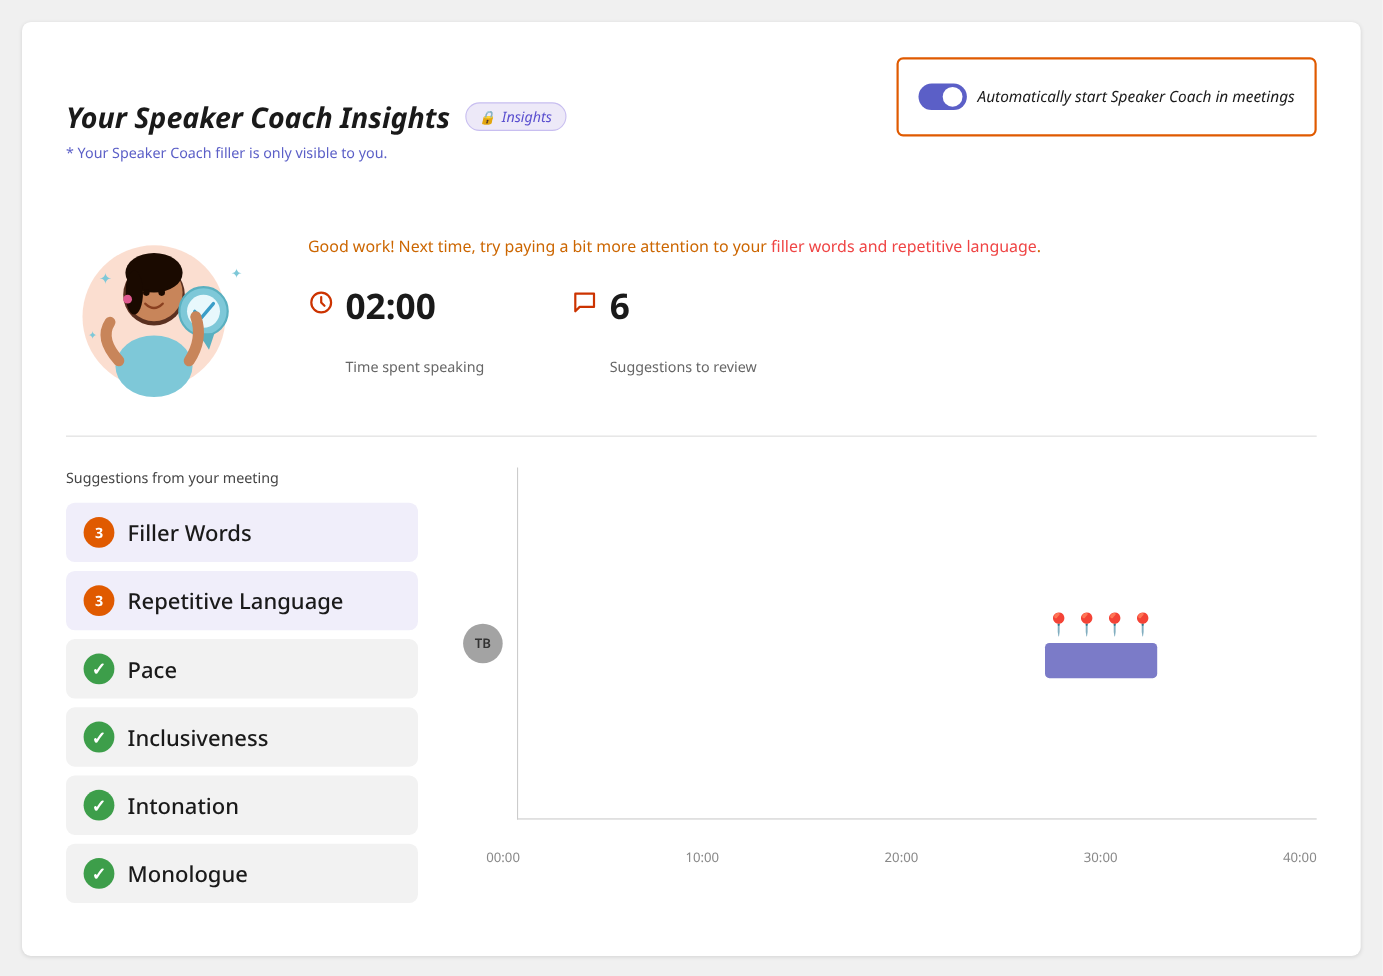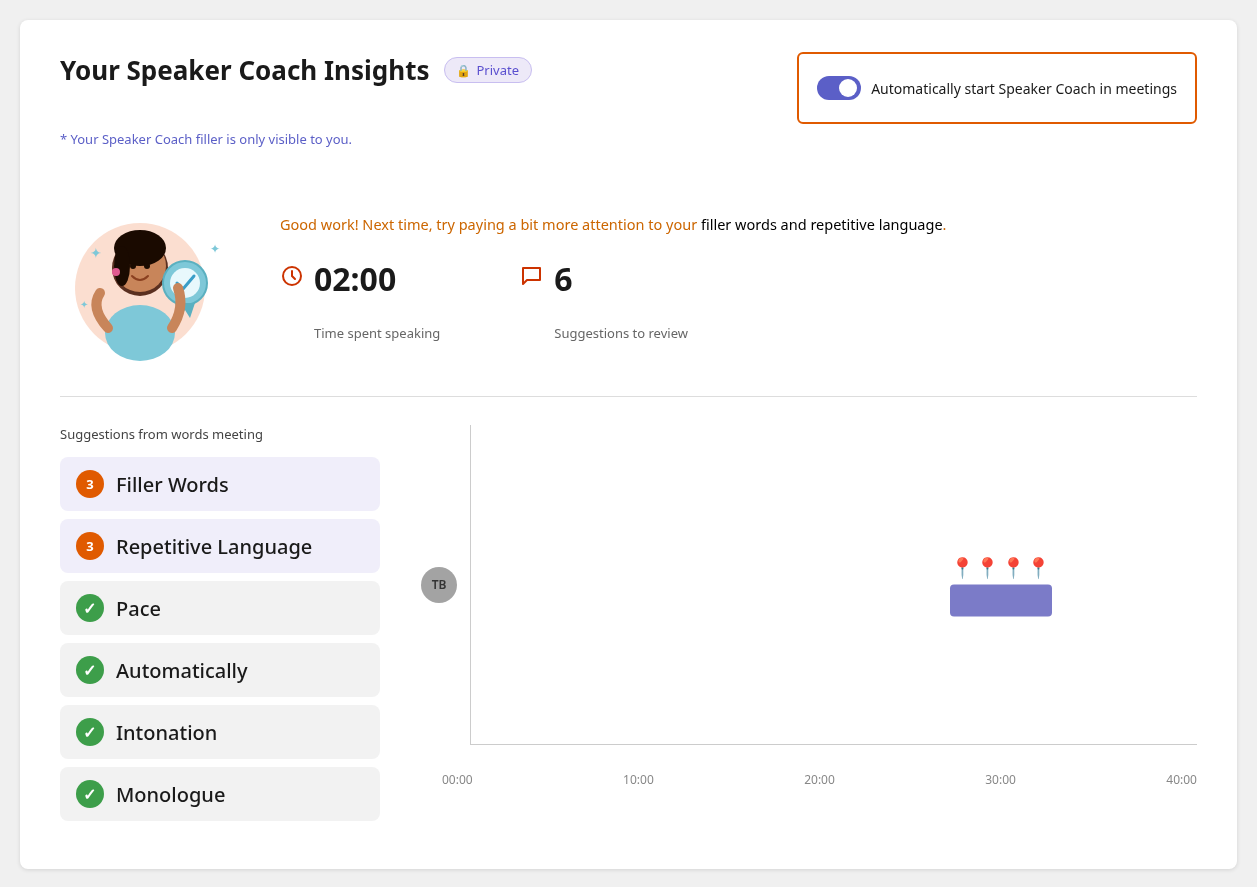--- a/index.html
+++ b/index.html
@@ -16,23 +16,24 @@
       background: #fff;
       border-radius: 8px;
       width: 1220px;
       padding: 32px 40px 40px 40px;
       box-shadow: 0 1px 4px rgba(0,0,0,0.12);
     }
 
     
     .header {
       display: flex;
-      align-items: flex-start;
+      align-items: flex-end;
       justify-content: space-between;
       margin-bottom: 6px;
+      font-style: italic;
     }
     .header-left {
       display: flex;
       align-items: center;
       gap: 14px;
     }
     .page-title {
       font-size: 26px;
       font-weight: 700;
       color: #1a1a1a;
@@ -114,21 +115,21 @@
     .summary-content {
       flex: 1;
     }
     .feedback-text {
       font-size: 14.5px;
       color: #cc6600;
       margin-bottom: 22px;
       line-height: 1.5;
     }
     .feedback-text .highlight {
-      color: #000000;
+      color: #ef4444;
     }
     .metrics {
       display: flex;
       gap: 80px;
     }
     .metric {
       display: flex;
       flex-direction: column;
       align-items: flex-start;
       gap: 20px;
@@ -257,21 +258,21 @@
 </head>
 <body>
 
 <div class="page-container">
 
   <div class="header">
     <div class="header-left">
       <h1 class="page-title">Your Speaker Coach Insights</h1>
       <div class="private-badge">
         <span class="lock-icon">🔒</span>
-        <span>Private</span>
+        <span>Insights</span>
       </div>
     </div>
     <div class="toggle-section">
       <label class="toggle-switch">
 
         <div class="toggle-track">
           <div class="toggle-thumb"></div>
         </div>
       </label>
       <span class="toggle-label">Automatically start Speaker Coach in meetings</span>
@@ -344,40 +345,40 @@
           </div>
           <span class="metric-label">Suggestions to review</span>
         </div>
       </div>
     </div>
   </div>
 
   <div class="bottom-section">
 
     <div class="suggestions-panel">
-      <p class="suggestions-title">Suggestions from words meeting</p>
+      <p class="suggestions-title">Suggestions from your meeting</p>
 
       <div class="suggestion-item">
         <div class="badge-circle badge-orange">3</div>
         <span class="suggestion-name">Filler Words</span>
       </div>
 
       <div class="suggestion-item">
         <div class="badge-circle badge-orange">3</div>
         <span class="suggestion-name">Repetitive Language</span>
       </div>
 
       <div class="suggestion-item neutral">
         <div class="badge-circle badge-green">✓</div>
         <span class="suggestion-name">Pace</span>
       </div>
 
       <div class="suggestion-item neutral">
         <div class="badge-circle badge-green">✓</div>
-        <span class="suggestion-name">Automatically</span>
+        <span class="suggestion-name">Inclusiveness</span>
       </div>
 
       <div class="suggestion-item neutral">
         <div class="badge-circle badge-green">✓</div>
         <span class="suggestion-name">Intonation</span>
       </div>
 
       <div class="suggestion-item neutral">
         <div class="badge-circle badge-green">✓</div>
         <span class="suggestion-name">Monologue</span>

